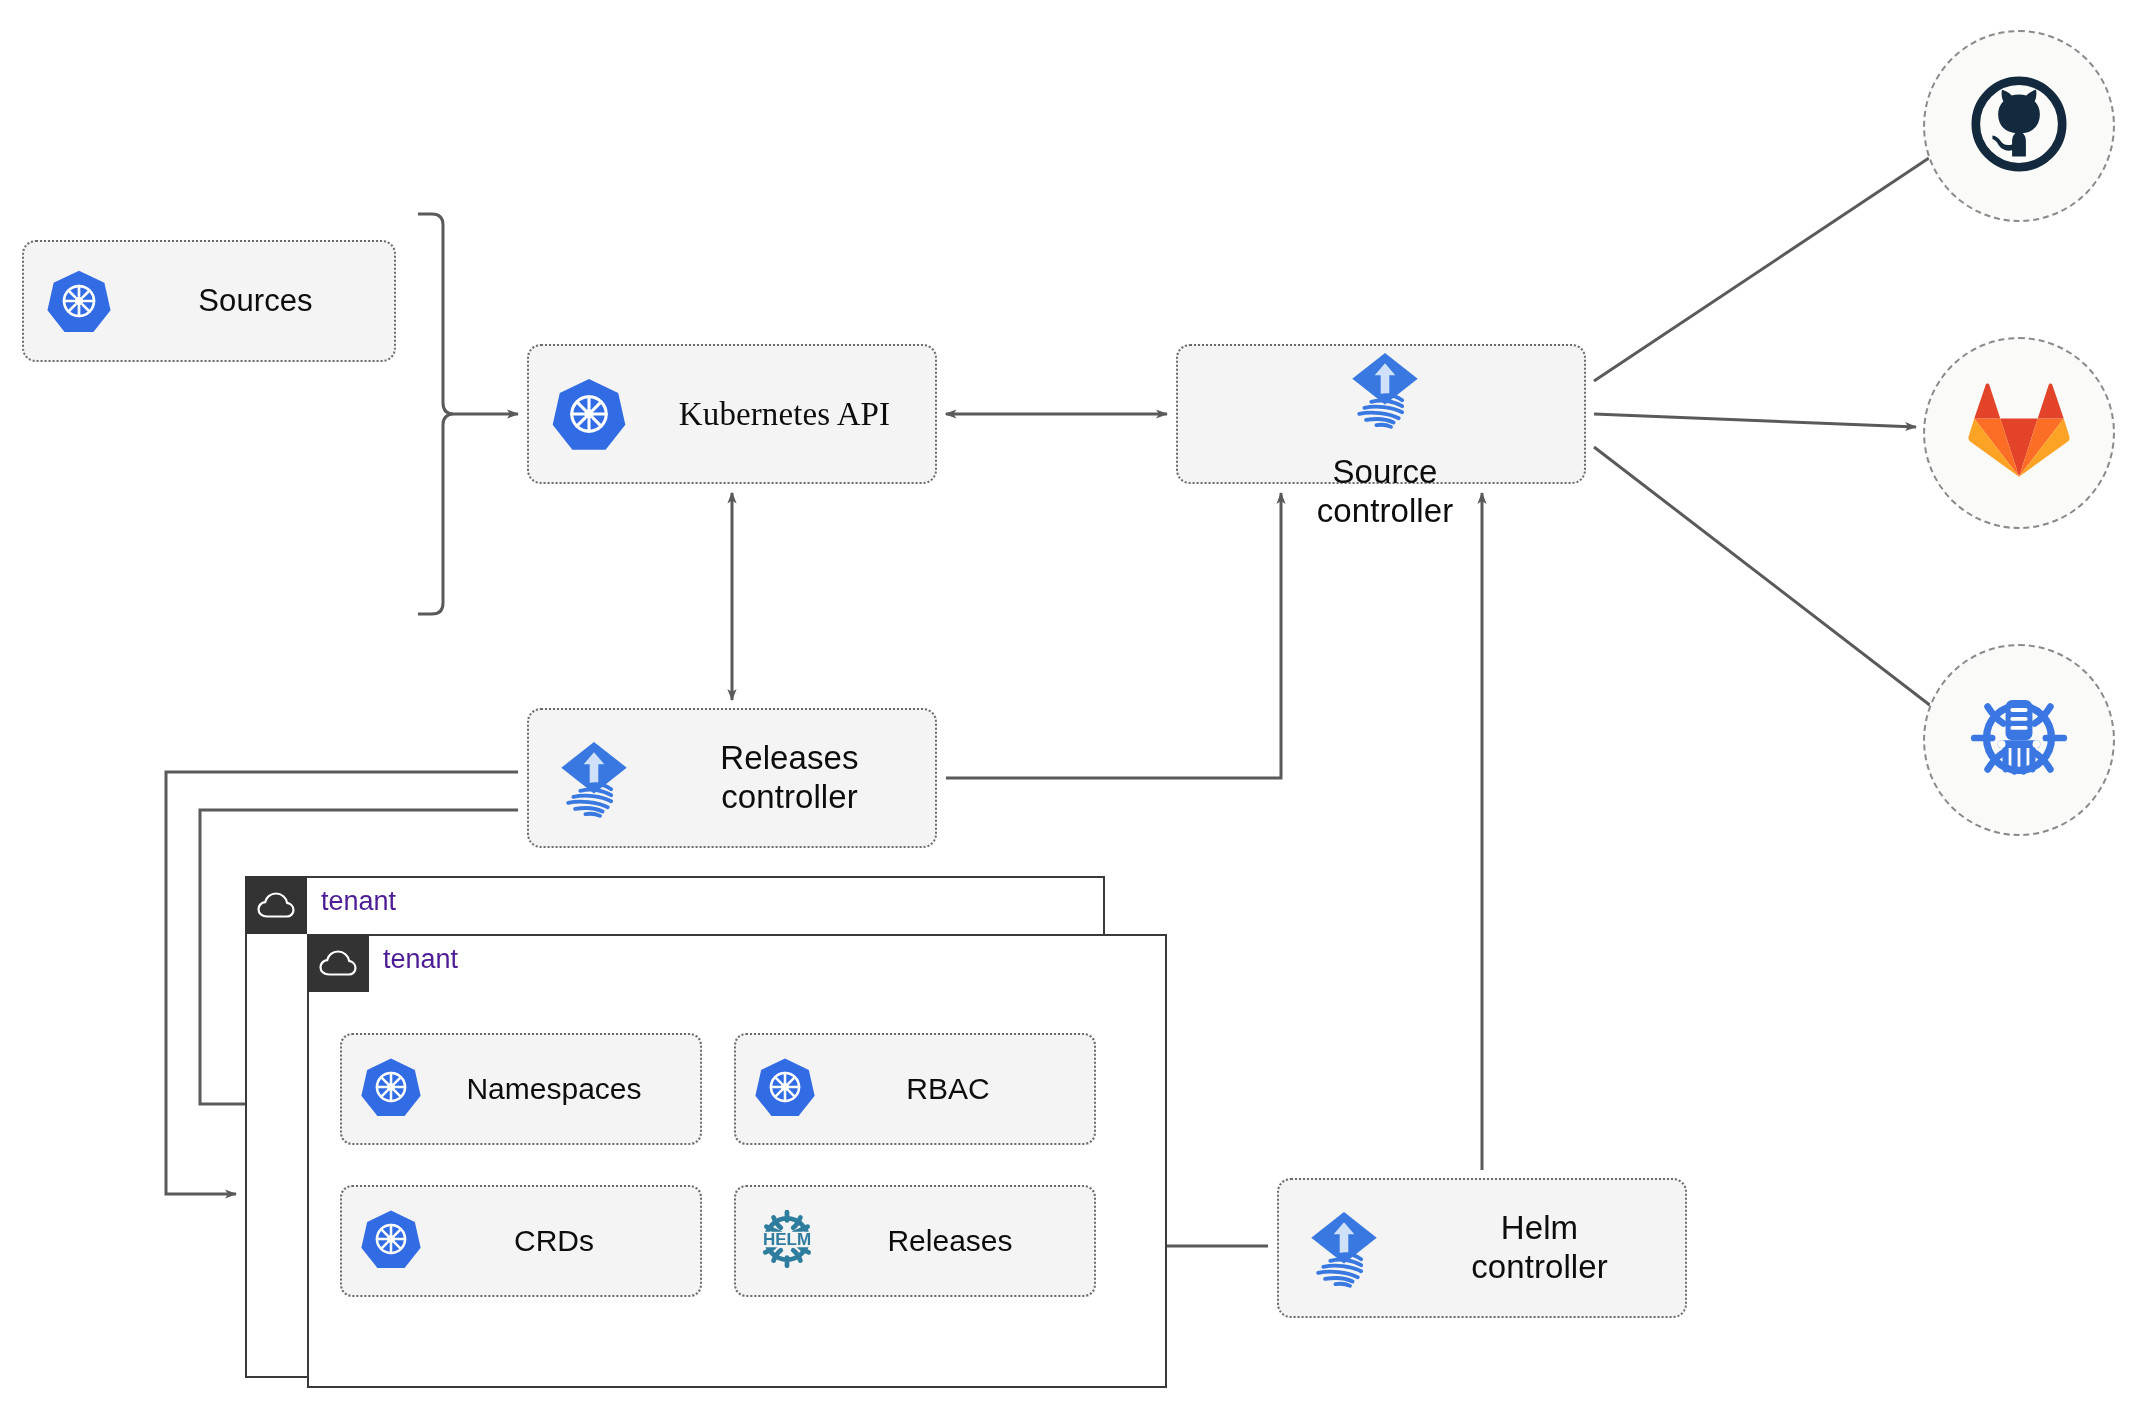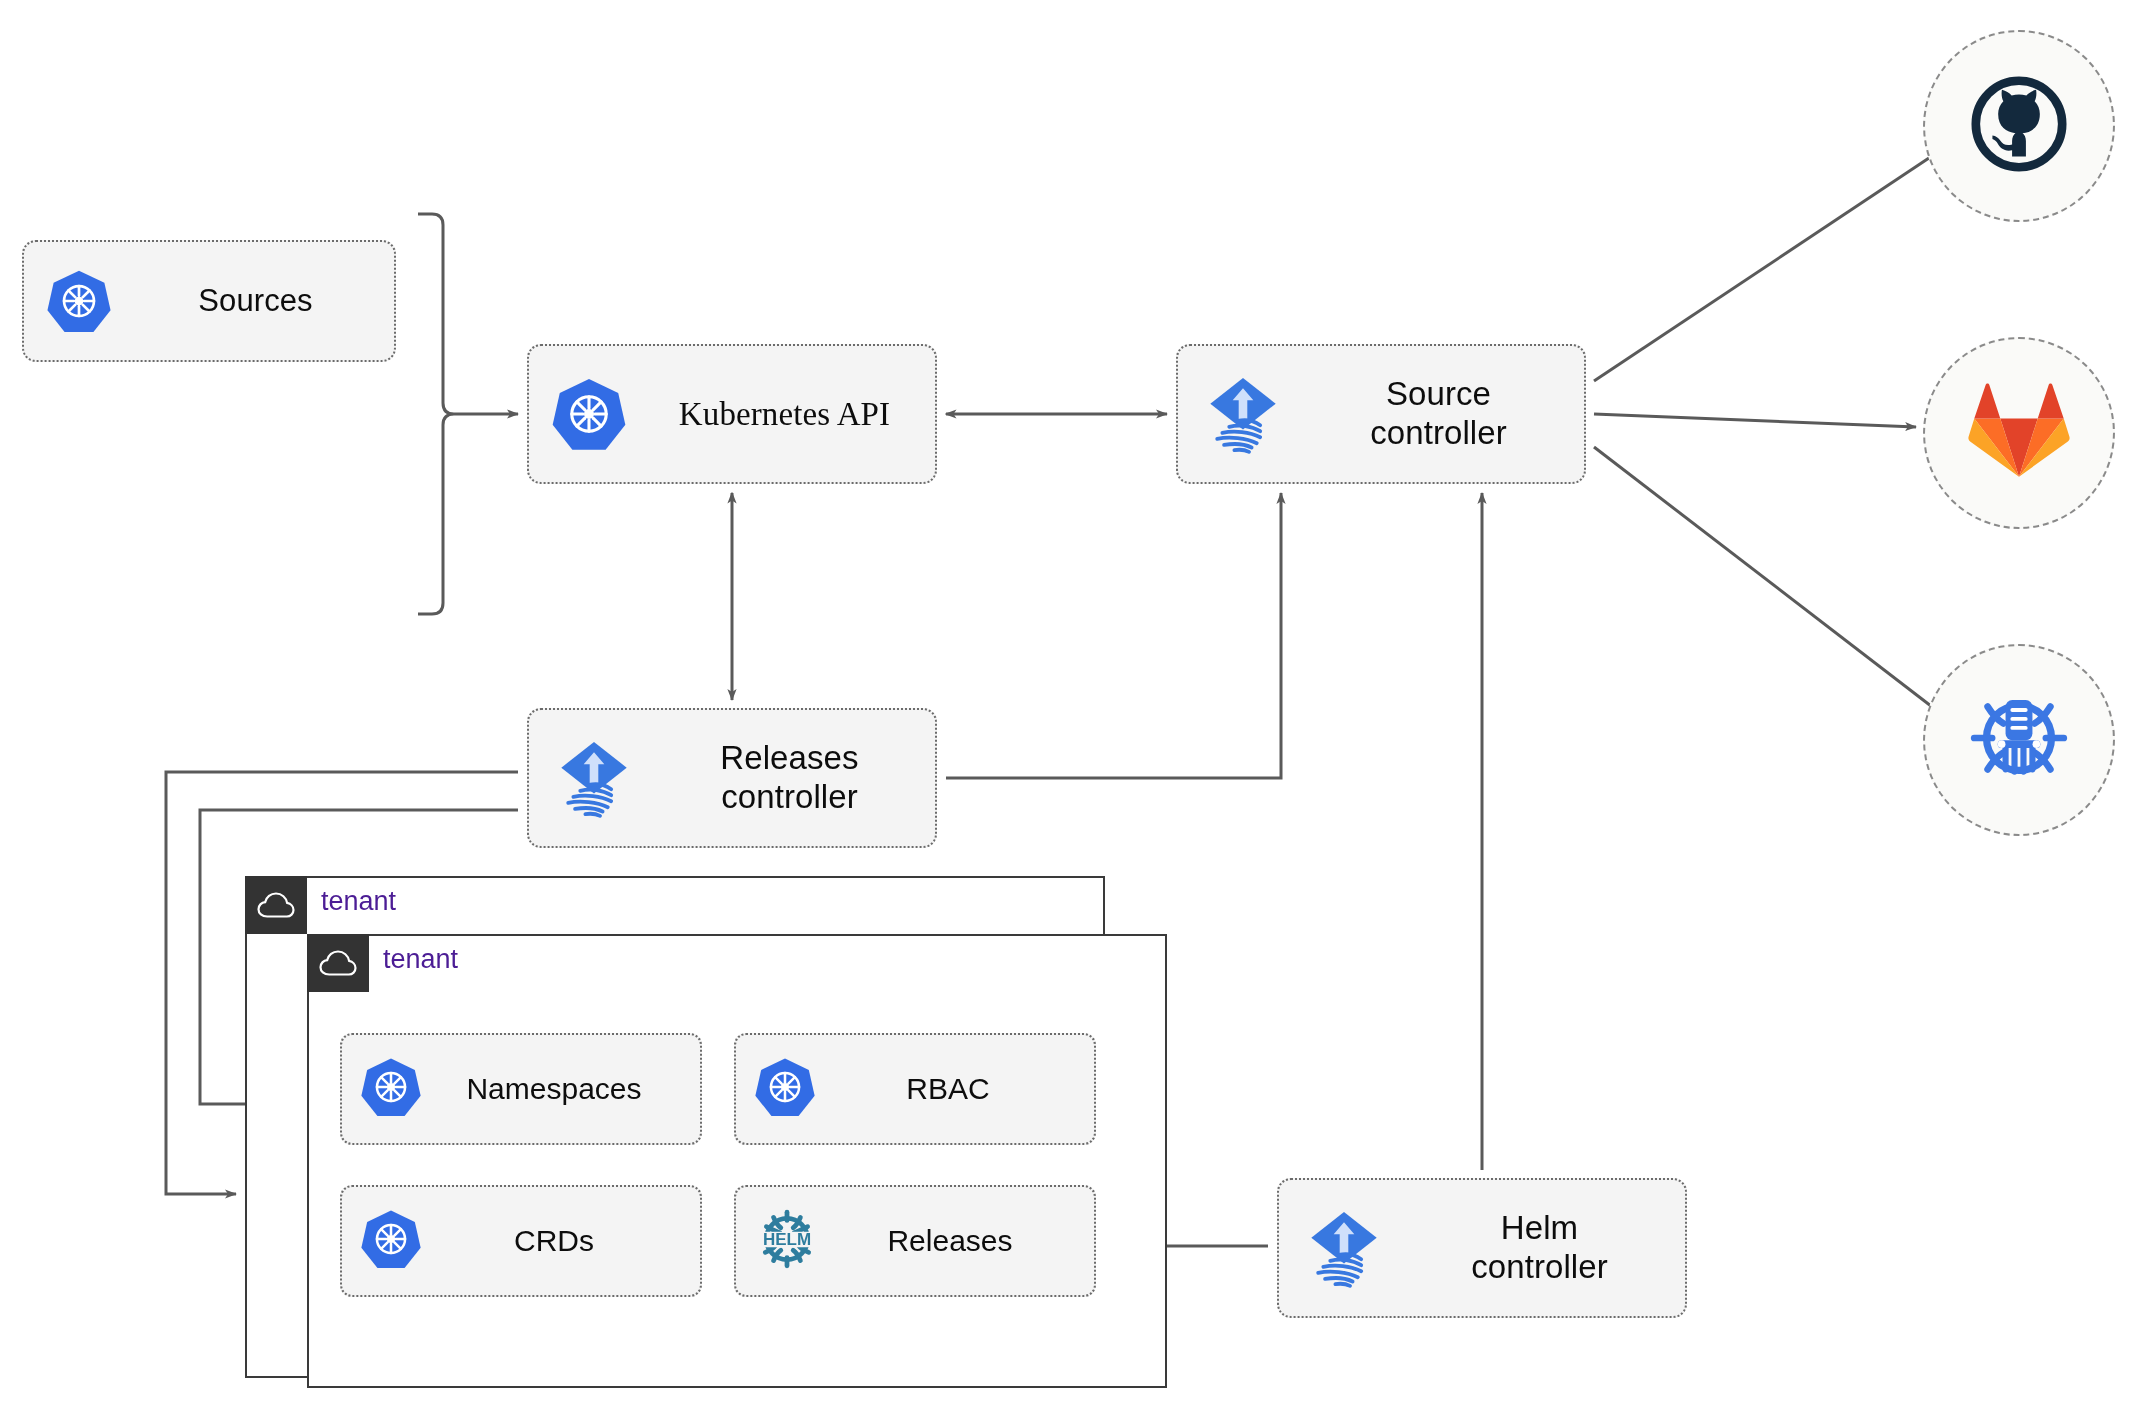--- a/index.html
+++ b/index.html
@@ -39,21 +39,21 @@
     letter-spacing: .1px;
   }
 
   .n-sources   { left: 22px;  top: 240px; width: 374px; height: 122px; padding: 0 16px 0 22px; }
   .n-kust      { left: 22px;  top: 448px; width: 374px; height: 122px; padding: 0 16px 0 22px; }
   .n-sources .lbl, .n-kust .lbl { font-size: 31px; }
 
   .n-k8sapi    { left: 527px; top: 344px; width: 410px; height: 140px; padding: 0 14px 0 22px; }
   .n-k8sapi .lbl { font-size: 33px; font-family: Liberation Serif, serif; }
 
-  .n-srcctrl   { left: 1176px; top: 344px; width: 410px; height: 140px; padding: 0 14px 0 22px; }
+  .n-srcctrl   { left: 1176px; top: 344px; width: 410px; height: 140px; padding: 0 14px 0 22px; flex-direction: column; }
   .n-srcctrl .lbl { font-size: 33px; }
 
   .n-kusctrl   { left: 527px; top: 708px; width: 410px; height: 140px; padding: 0 14px 0 22px; }
   .n-kusctrl .lbl { font-size: 33px; }
 
   .n-helmctrl  { left: 1277px; top: 1178px; width: 410px; height: 140px; padding: 0 14px 0 22px; }
   .n-helmctrl .lbl { font-size: 33px; }
 
   
   .tile {

